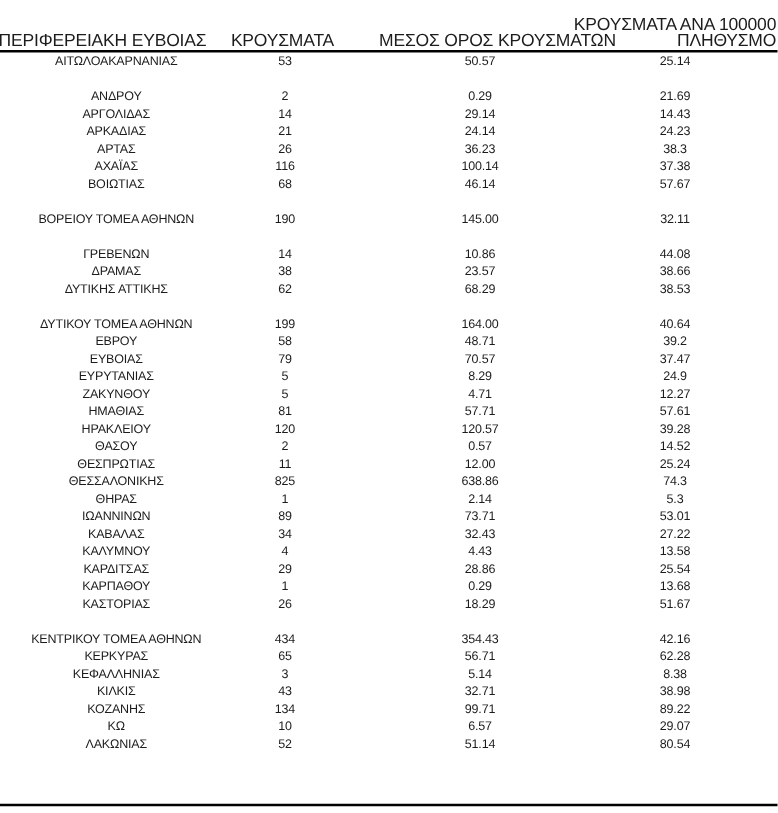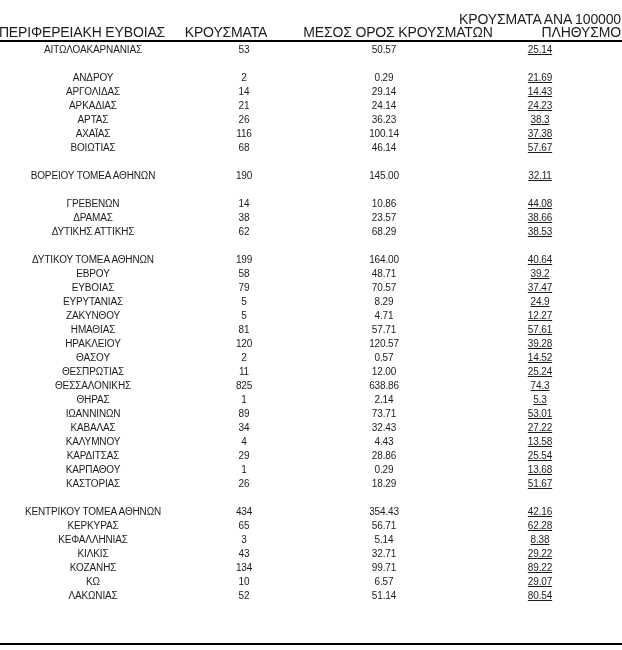--- a/index.html
+++ b/index.html
@@ -63,23 +63,23 @@
   .cell {
     position: absolute;
     top: 0;
     transform: translateX(-50%);
     font-size: 10px;
     line-height: 14px;
     letter-spacing: -0.15px;
     white-space: nowrap;
   }
   .cell.c-region  { left: 93px; }
-  .cell.c-cases   { left: 244px; }
+  .cell.c-cases   { left: 228px; }
   .cell.c-avg7    { left: 384px; }
-  .cell.c-per100k { left: 540px; text-decoration: underline; }
+  .cell.c-per100k { left: 540px; }
 </style>
 </head>
 <body>
 
 <div class="page">
 
   <div class="hdr">
     <div class="hcell" style="left:82px">
       <span>ΠΕΡΙΦΕΡΕΙΑΚΗ ΕΥΒΟΙΑΣ</span>
     </div>
@@ -286,21 +286,21 @@
       <div class="row">
         <div class="cell c-region">ΚΕΦΑΛΛΗΝΙΑΣ</div>
         <div class="cell c-cases">3</div>
         <div class="cell c-avg7">5.14</div>
         <div class="cell c-per100k">8.38</div>
       </div>
       <div class="row">
         <div class="cell c-region">ΚΙΛΚΙΣ</div>
         <div class="cell c-cases">43</div>
         <div class="cell c-avg7">32.71</div>
-        <div class="cell c-per100k">29.22</div>
+        <div class="cell c-per100k">38.98</div>
       </div>
       <div class="row">
         <div class="cell c-region">ΚΟΖΑΝΗΣ</div>
         <div class="cell c-cases">134</div>
         <div class="cell c-avg7">99.71</div>
         <div class="cell c-per100k">89.22</div>
       </div>
       <div class="row">
         <div class="cell c-region">ΚΩ</div>
         <div class="cell c-cases">10</div>

